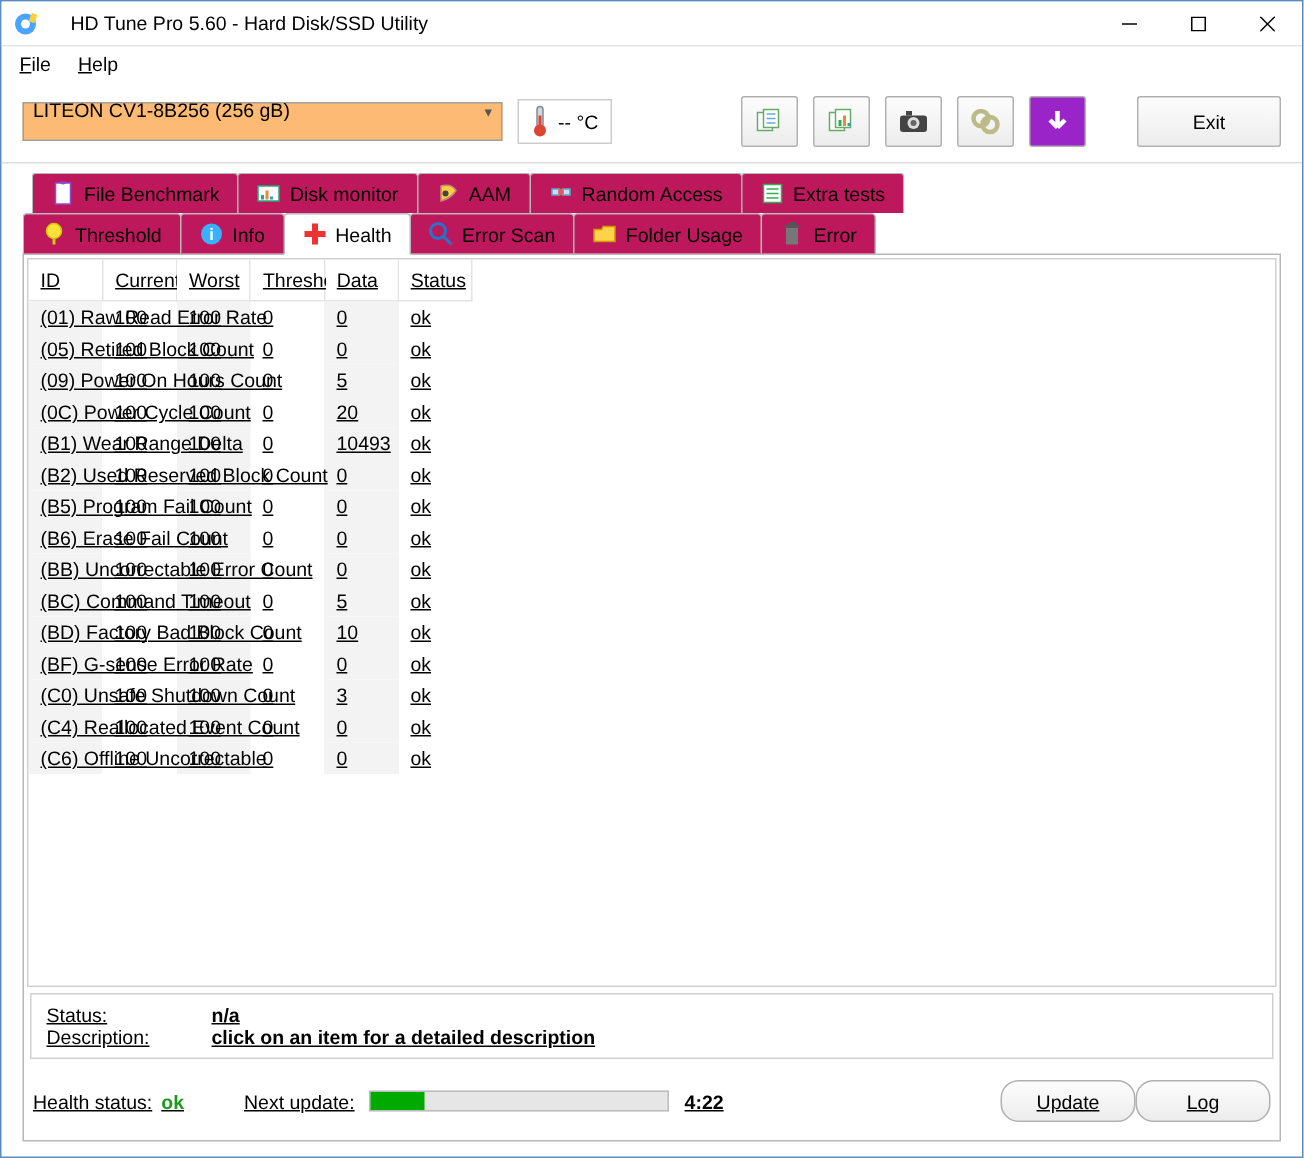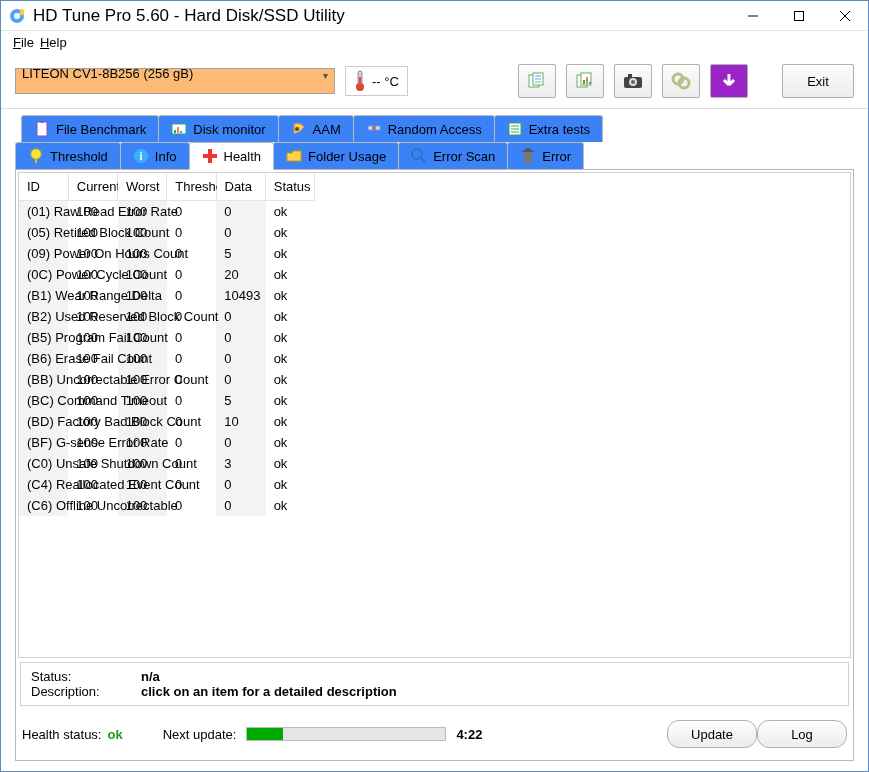--- a/index.html
+++ b/index.html
@@ -24,35 +24,36 @@
     height: 30px;
     background: #fff;
     border-bottom: 1px solid #e5e5e5;
   }
   .titlebar .app-icon {
     width: 16px; height: 16px;
     margin: 0 8px;
   }
   .titlebar .title {
     flex: 1;
-    font-size: 17px;
+    font-size: 13px;
+    margin-left: 14px;
   }
   .titlebar .win-btn {
     width: 46px;
     height: 30px;
     display: flex;
     align-items: center;
     justify-content: center;
     cursor: default;
   }
 
   
   .menubar {
     display: flex;
-    gap: 6px;
+    gap: 18px;
     padding: 4px 24px 6px 12px;
     font-size: 13px;
   }
   .menubar .menu-item .mn-u { text-decoration: underline; }
   .menubar .menu-item { cursor: default; }
 
   
   .toolbar {
     display: flex;
     align-items: center;
@@ -87,21 +88,21 @@
     display: flex;
     align-items: center;
     justify-content: center;
     border-radius: 2px;
   }
   .tb-btn.purple {
     background: #9a24c8;
   }
   .exit-btn {
     height: 34px;
-    width: 72px;
+    width: 96px;
     border: 1px solid #b0b0b0;
     background: linear-gradient(#fdfdfd,#ececec);
     border-radius: 2px;
     display:flex;align-items:center;justify-content:center;margin-left:24px;
   }
 
   
   .content {
     padding: 6px 14px 10px 14px;
     flex: 1;
@@ -113,21 +114,21 @@
   .tab-row {
     display: flex;
   }
   .tab {
     display: flex;
     align-items: center;
     gap: 6px;
     padding: 5px 12px;
     border: 1px solid #b8b8b8;
     border-bottom: none;
-    background: #3b82f6;
+    background: #be185d;
     margin-right: -1px;
     border-radius: 3px 3px 0 0;
     cursor: default;
     position: relative;
     font-size: 13px;
   }
   .tab.selected {
     background: #fff;
     z-index: 2;
     border-bottom: 1px solid #fff;
@@ -146,20 +147,21 @@
     flex-direction: column;
     background: #fff;
     min-height: 0;
   }
   .panel-inner {
     flex: 1;
     display: flex;
     flex-direction: column;
     padding: 2px;
     min-height: 0;
+    text-decoration: underline;
   }
   .table-wrap {
     border: 1px solid #d0d0d0;
     flex: 1;
     position: relative;
     overflow: hidden;
     display: flex;
     flex-direction: column;
     min-height: 0;
   }
@@ -425,33 +427,33 @@
           <svg width="16" height="16">
             <rect x="6" y="1" width="4" height="14" fill="#e33"></rect>
             <rect x="1" y="6" width="14" height="4" fill="#e33"></rect>
           </svg>
         </span>
         <span>Health</span>
       </div>
       <div class="tab">
         <span class="tab-icon">
           <svg width="16" height="16">
-            <path d="M1 5 L6 5 L7 3 L15 3 L15 13 L1 13 Z" fill="#ffd24a" stroke="#c90"></path>
-          </svg>
-        </span>
-        <span>Folder Usage</span>
-      </div>
-      <div class="tab">
-        <span class="tab-icon">
-          <svg width="16" height="16">
             <circle cx="6" cy="6" r="5" fill="none" stroke="#27c" stroke-width="2"></circle>
             <line x1="10" y1="10" x2="15" y2="15" stroke="#27c" stroke-width="2"></line>
           </svg>
         </span>
         <span>Error Scan</span>
+      </div>
+      <div class="tab">
+        <span class="tab-icon">
+          <svg width="16" height="16">
+            <path d="M1 5 L6 5 L7 3 L15 3 L15 13 L1 13 Z" fill="#ffd24a" stroke="#c90"></path>
+          </svg>
+        </span>
+        <span>Folder Usage</span>
       </div>
       <div class="tab">
         <span class="tab-icon">
           <svg width="16" height="16">
             <rect x="4" y="4" width="8" height="11" fill="#777"></rect>
             <rect x="3" y="2" width="10" height="2" fill="#555"></rect>
             <rect x="6" y="0" width="4" height="2" fill="#555"></rect>
           </svg>
         </span>
         <span>Error</span>

